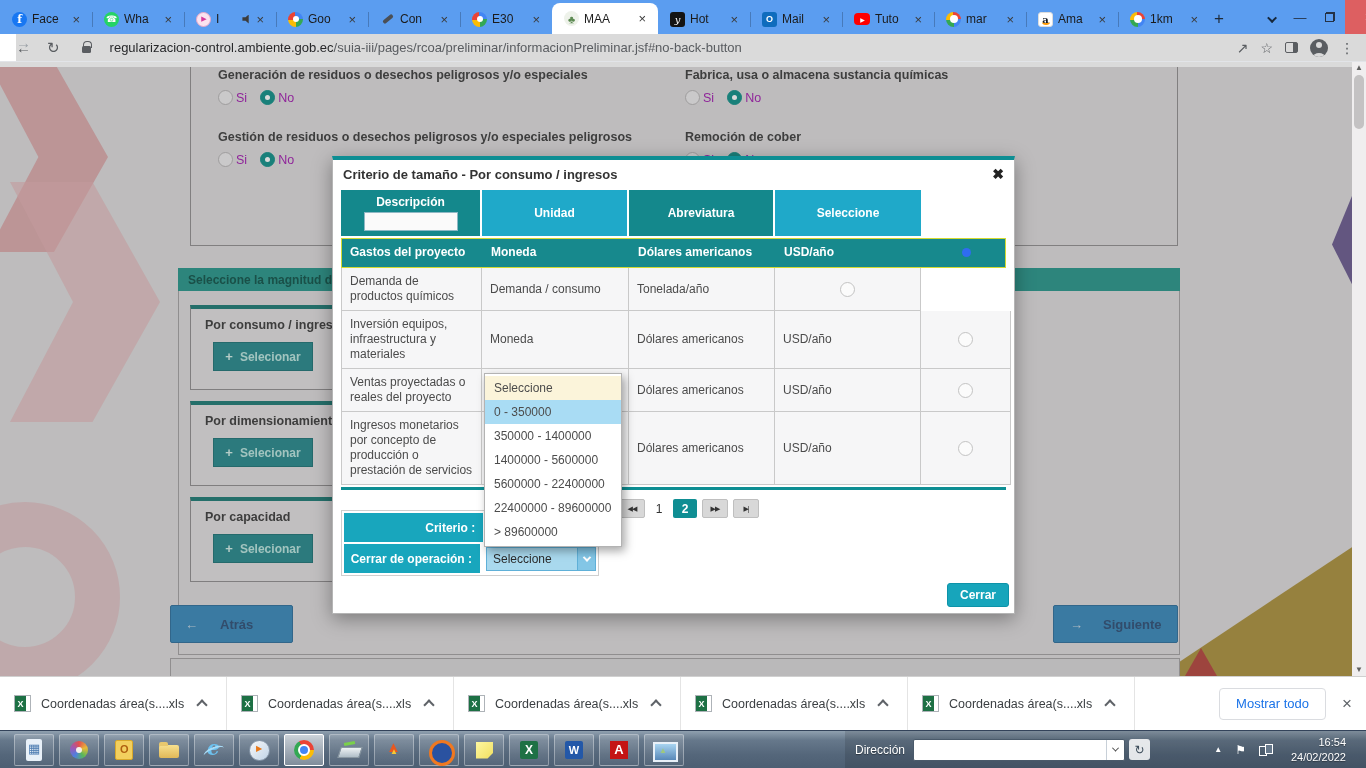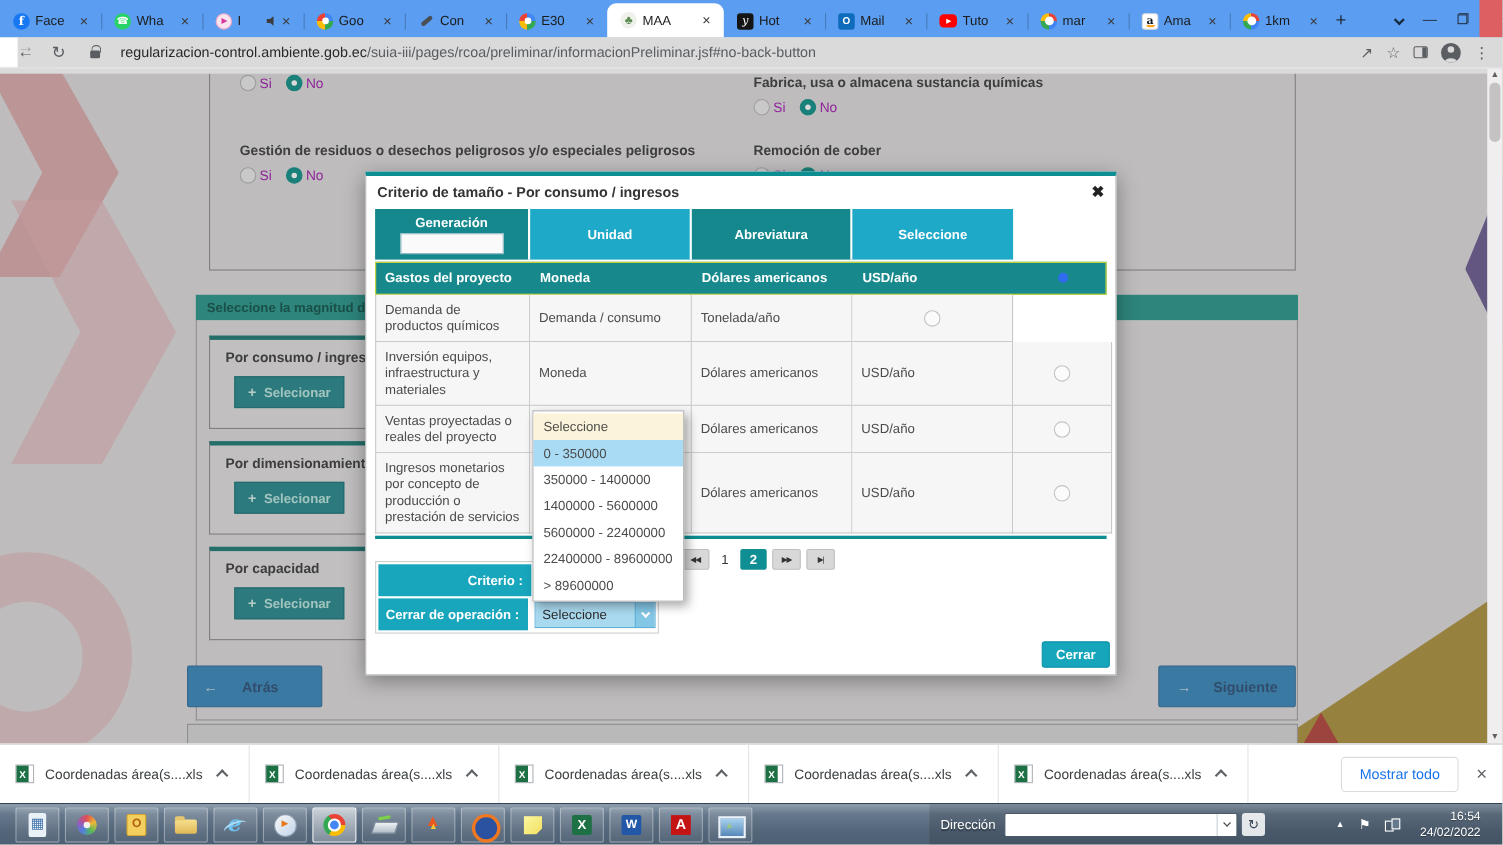--- a/index.html
+++ b/index.html
@@ -343,20 +343,21 @@
     <div class="shape gold-tri"></div>
     <div class="shape purple-wedge"></div>
     <div class="shape red-tri"></div>
 
     <div class="page">
       <div class="white-top"></div>
       <div class="fieldset1"></div>
       <div class="qgrid">
 
           <div class="qblock">
+            <div class="qlabel">Generación de residuos o desechos peligrosos y/o especiales</div>
             <div class="qradios">
               <span class="pradio"></span>
               <span class="qopt">Si</span>
               <span class="pradio sel"></span>
               <span class="qopt">No</span>
             </div>
           </div>
 
           <div class="qblock">
             <div class="qlabel">Fabrica, usa o almacena sustancia químicas</div>
@@ -441,21 +442,21 @@
     </div>
 
     <div class="modal">
       <div class="modal-title">
         <span>Criterio de tamaño - Por consumo / ingresos</span>
         <span class="modal-close">✖</span>
       </div>
       <div class="mtable">
         <div class="mhead">
           <div class="mhcell hc-dark">
-            <span class="hl">Generación</span>
+            <span class="hl">Descripción</span>
             <input style="">
           </div>
           <div class="mhcell hc-light">
               <span class="hl">Unidad</span>
             </div>
           <div class="mhcell hc-dark">
               <span class="hl">Abreviatura</span>
             </div>
           <div class="mhcell hc-light">
               <span class="hl">Seleccione</span>

